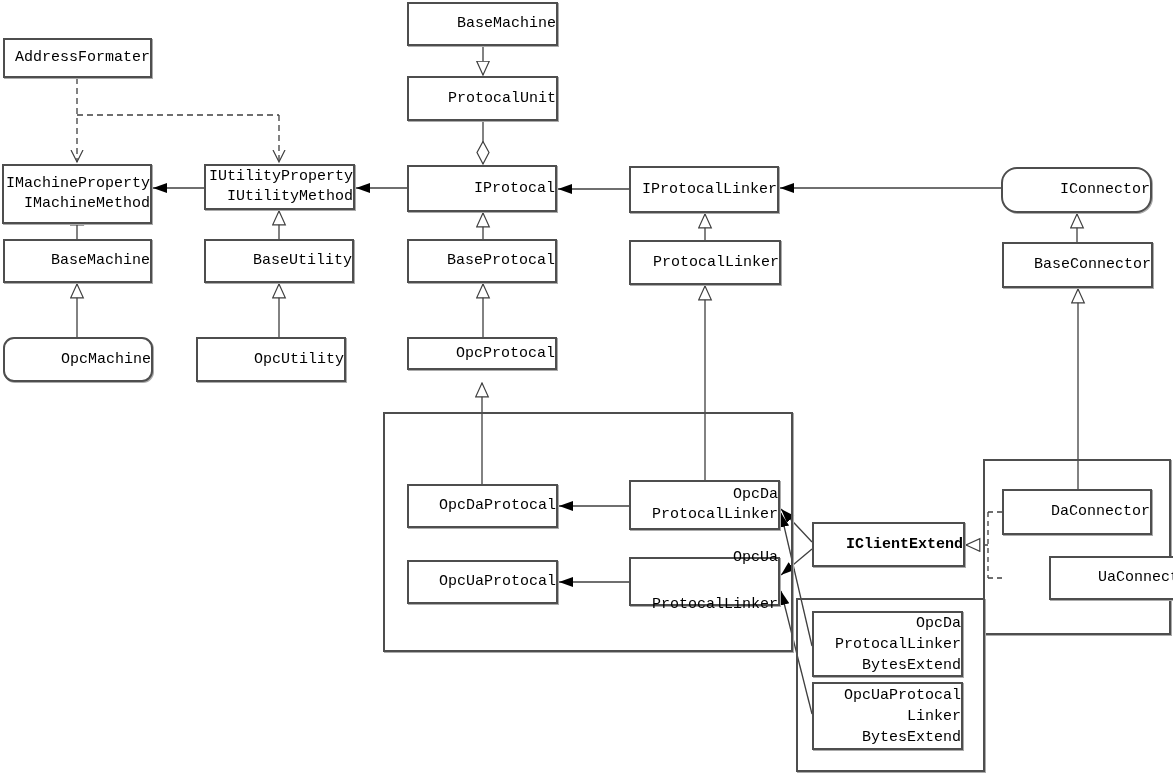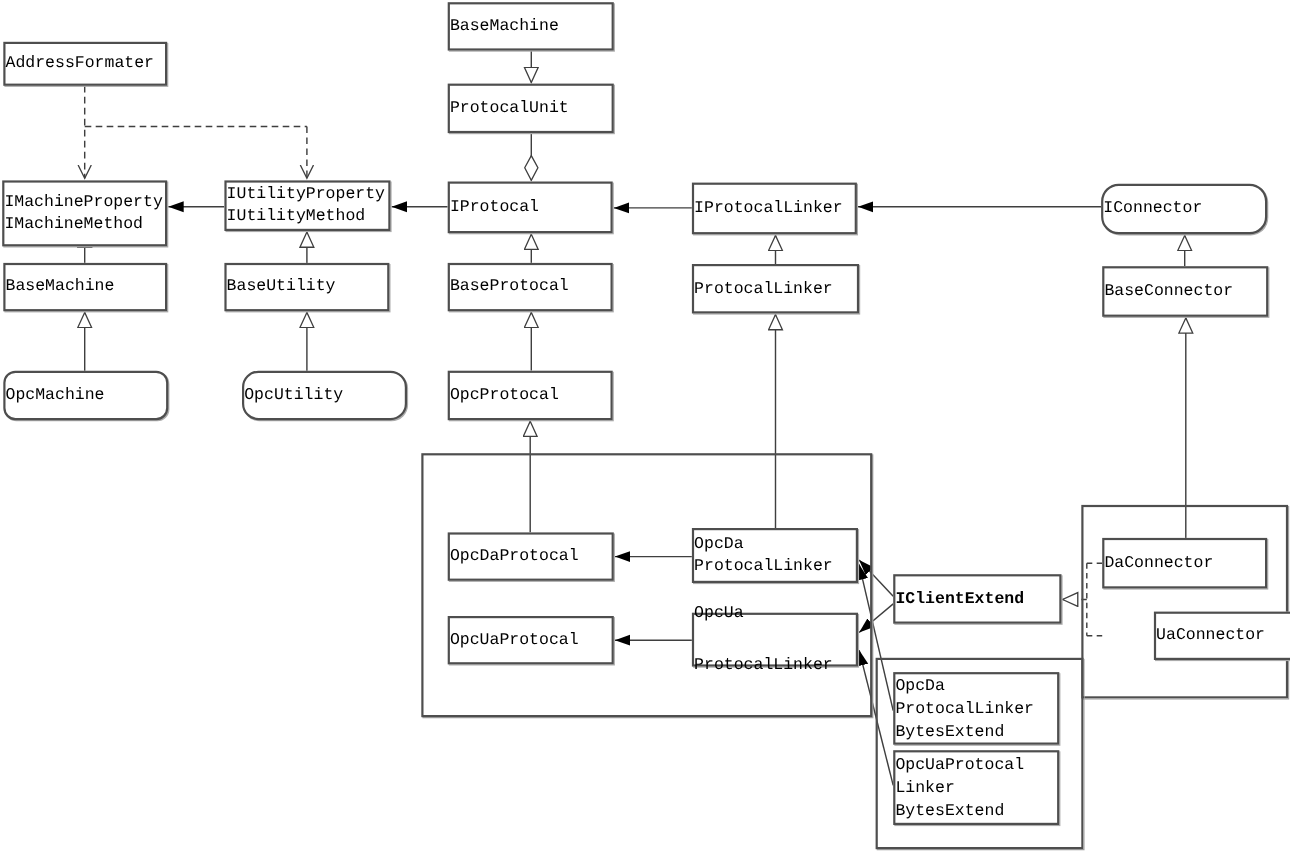--- a/index.html
+++ b/index.html
@@ -21,21 +21,21 @@
     z-index:1;
   }
   .node{
     position:absolute;
     background:#ffffff;
     border:2px solid #4e4e4e;
     box-shadow:1px 1px 0 #ababab;
     box-sizing:border-box;
     display:flex;
     flex-direction:column;
-    align-items:flex-start;
+    align-items:flex-end;
     justify-content:center;
     font-size:15px;
     line-height:20px;
     color:#000000;
     white-space:nowrap;
     z-index:2;
   }
   .node span{display:block;text-align:center;}
 </style>
 </head>
@@ -158,25 +158,25 @@
   </div>
 
   <div class="node" style="left:1002px;top:242px;width:151px;height:46px;">
     <span>BaseConnector</span>
   </div>
 
   <div class="node" style="left:3px;top:337px;width:150px;height:45px;border-radius:11px;">
     <span>OpcMachine</span>
   </div>
 
-  <div class="node" style="left:220px;top:337px;width:150px;height:45px;border-radius:15px;">
+  <div class="node" style="left:196px;top:337px;width:150px;height:45px;">
     <span>OpcUtility</span>
   </div>
 
-  <div class="node" style="left:407px;top:337px;width:150px;height:45px;">
+  <div class="node" style="left:407px;top:337px;width:150px;height:33px;">
     <span>OpcProtocal</span>
   </div>
 
   <div class="node" style="left:407px;top:484px;width:151px;height:44px;">
     <span>OpcDaProtocal</span>
   </div>
 
   <div class="node" style="left:629px;top:480px;width:151px;height:50px;">
     <span>OpcDa</span>
     <span>ProtocalLinker</span>

